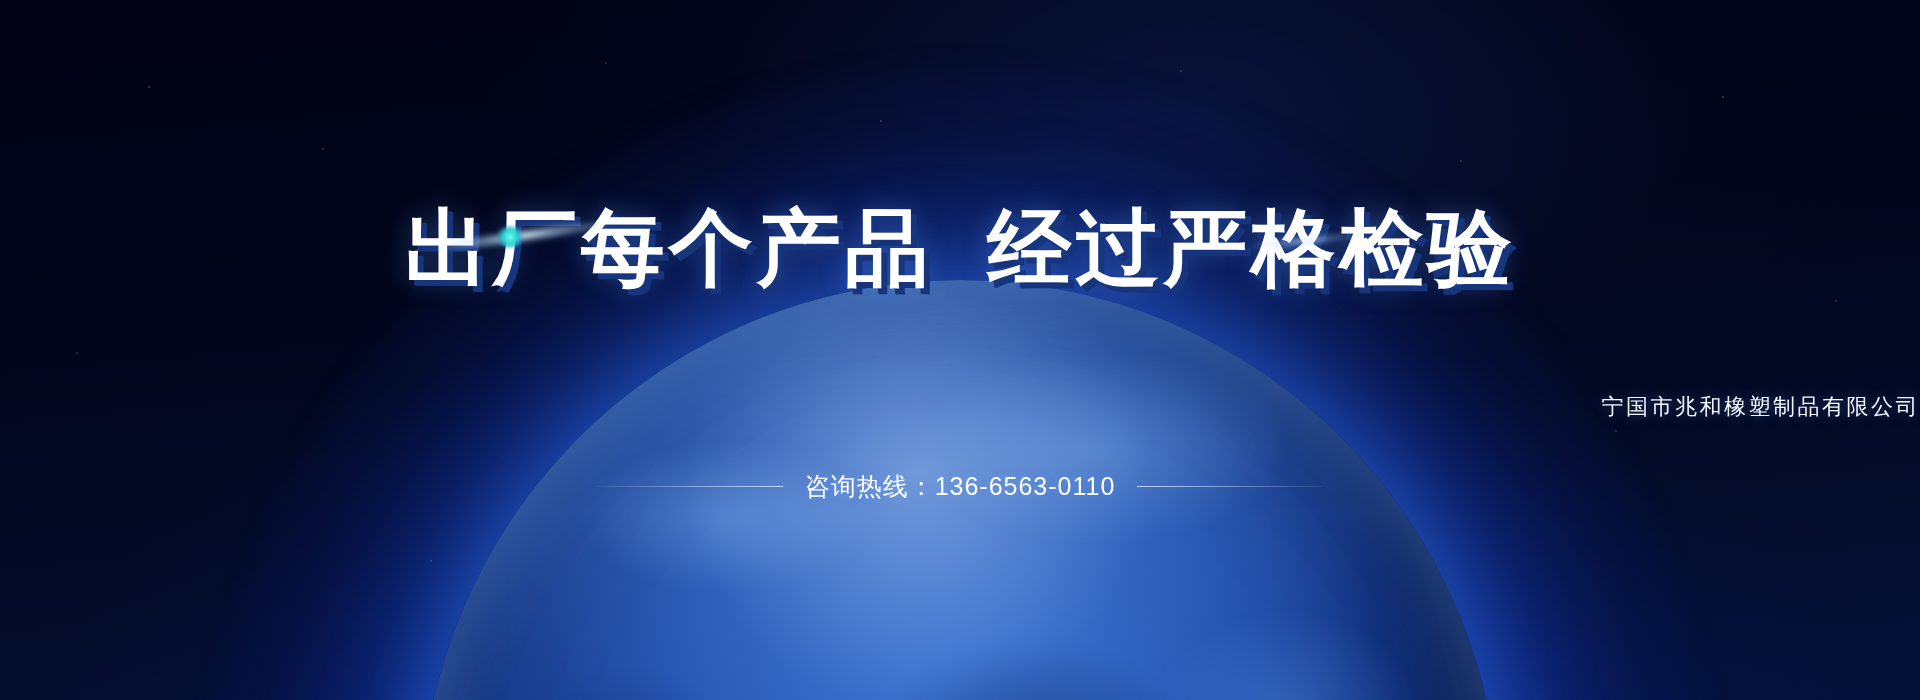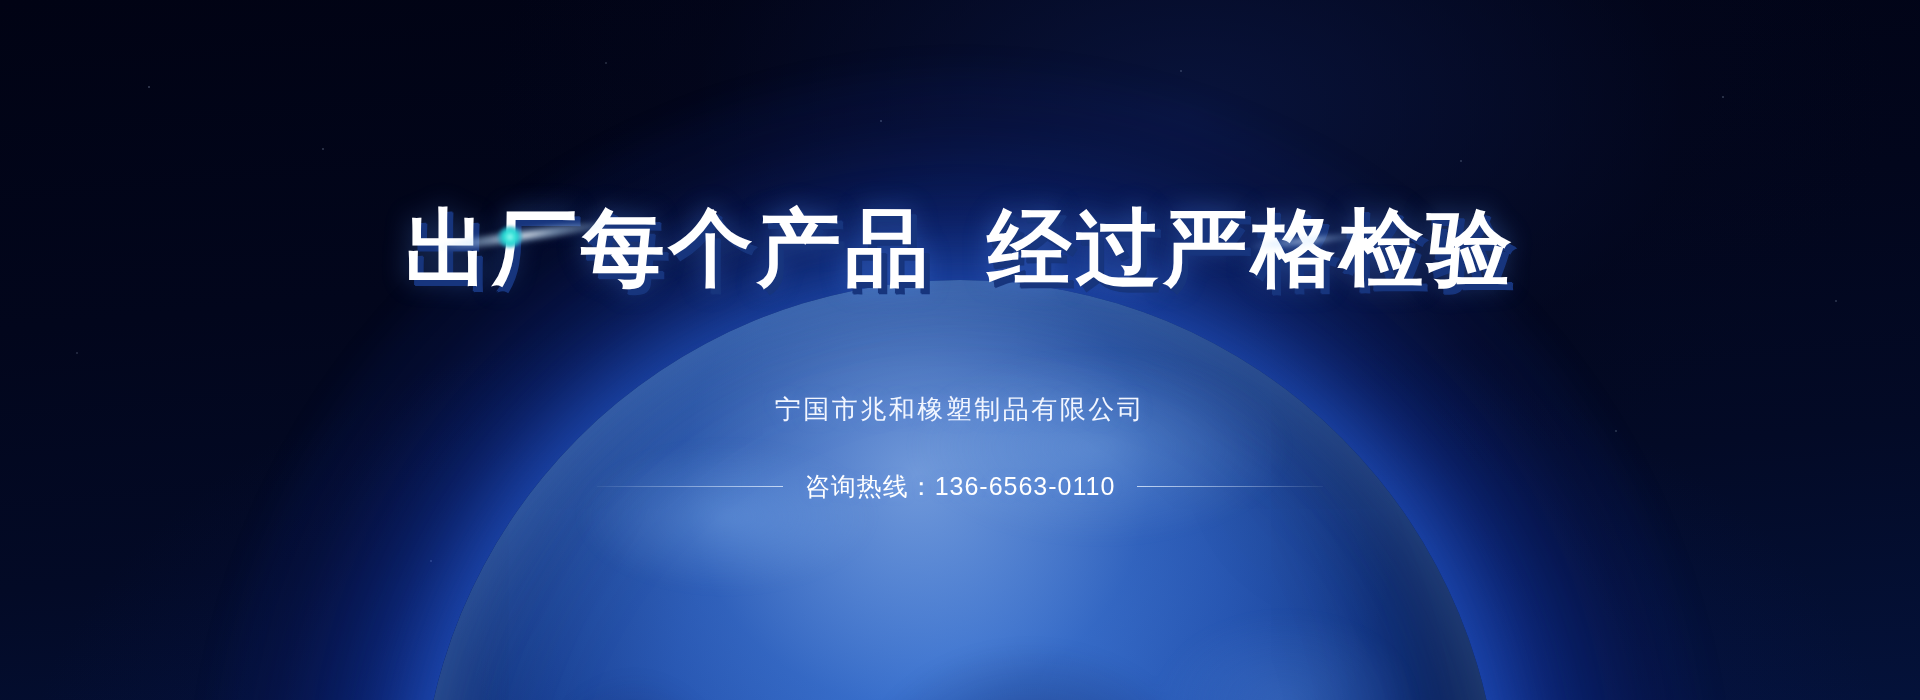--- a/index.html
+++ b/index.html
@@ -124,25 +124,26 @@
     background:radial-gradient(ellipse at 50% 50%, rgba(255,255,255,0.75) 0%, rgba(170,210,255,0.35) 34%, rgba(120,180,255,0) 75%);
     filter:blur(2.5px);
     transform:rotate(-6deg);
     pointer-events:none;
     z-index:7;
   }
 
   .company {
     position:absolute;
     top:392px; left:0; right:0;
-    font-size:26px;
+    font-size:22px;
     font-weight:400;
     color:#f2f6ff;
     letter-spacing:2.5px;
     text-shadow:0 0 14px rgba(120,170,255,0.35);
+    text-align:right;
   }
 
   .hotline-row {
     position:absolute;
     top:470px; left:0; right:0;
     display:flex;
     align-items:center;
     justify-content:center;
     gap:22px;
   }

